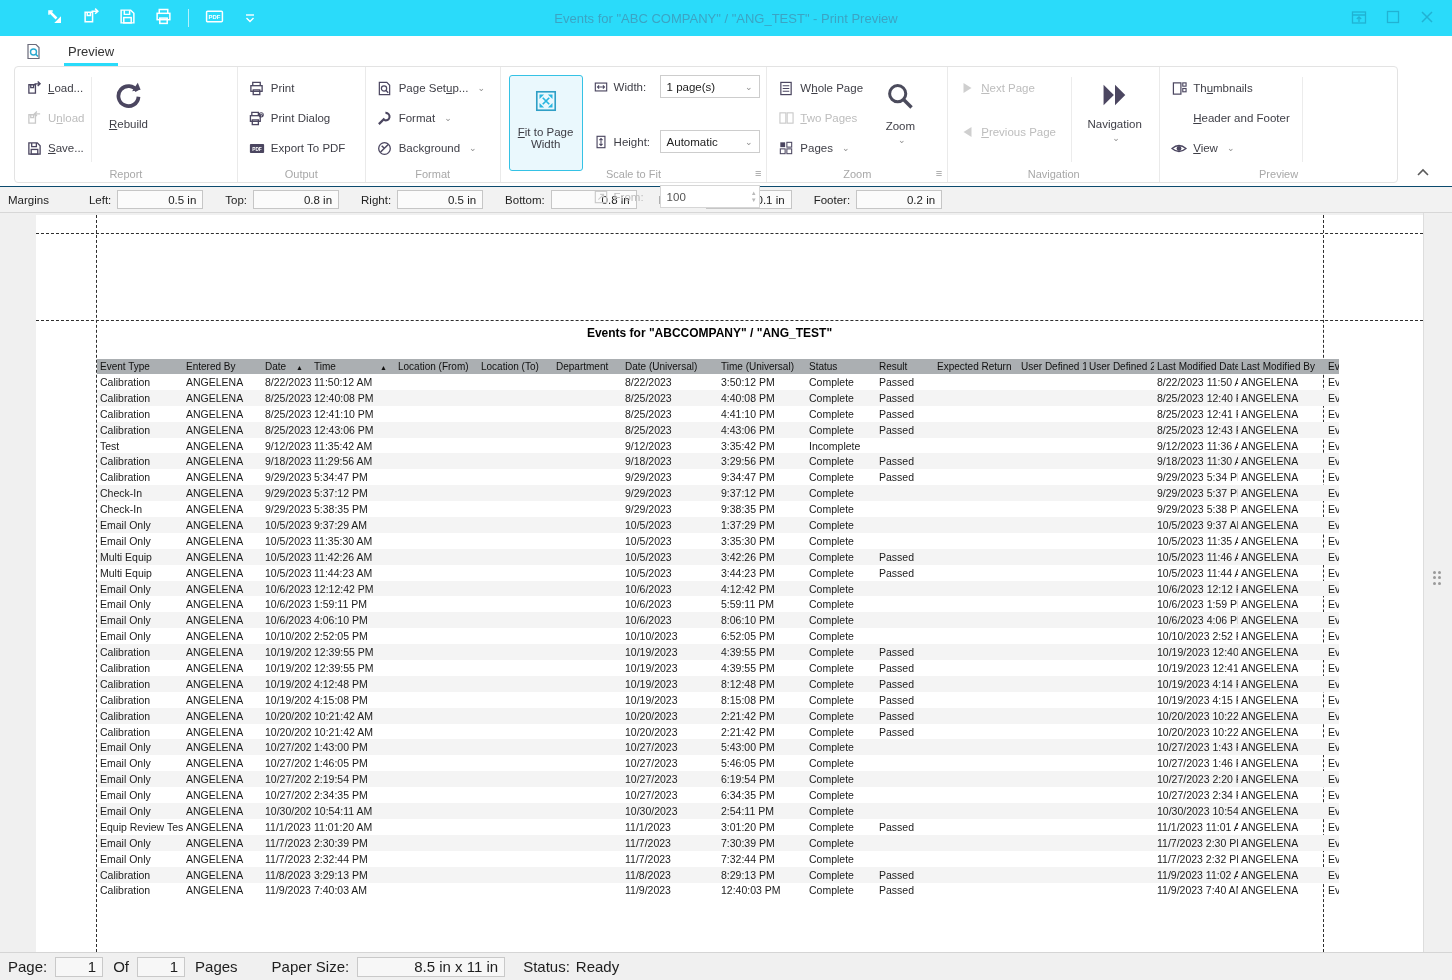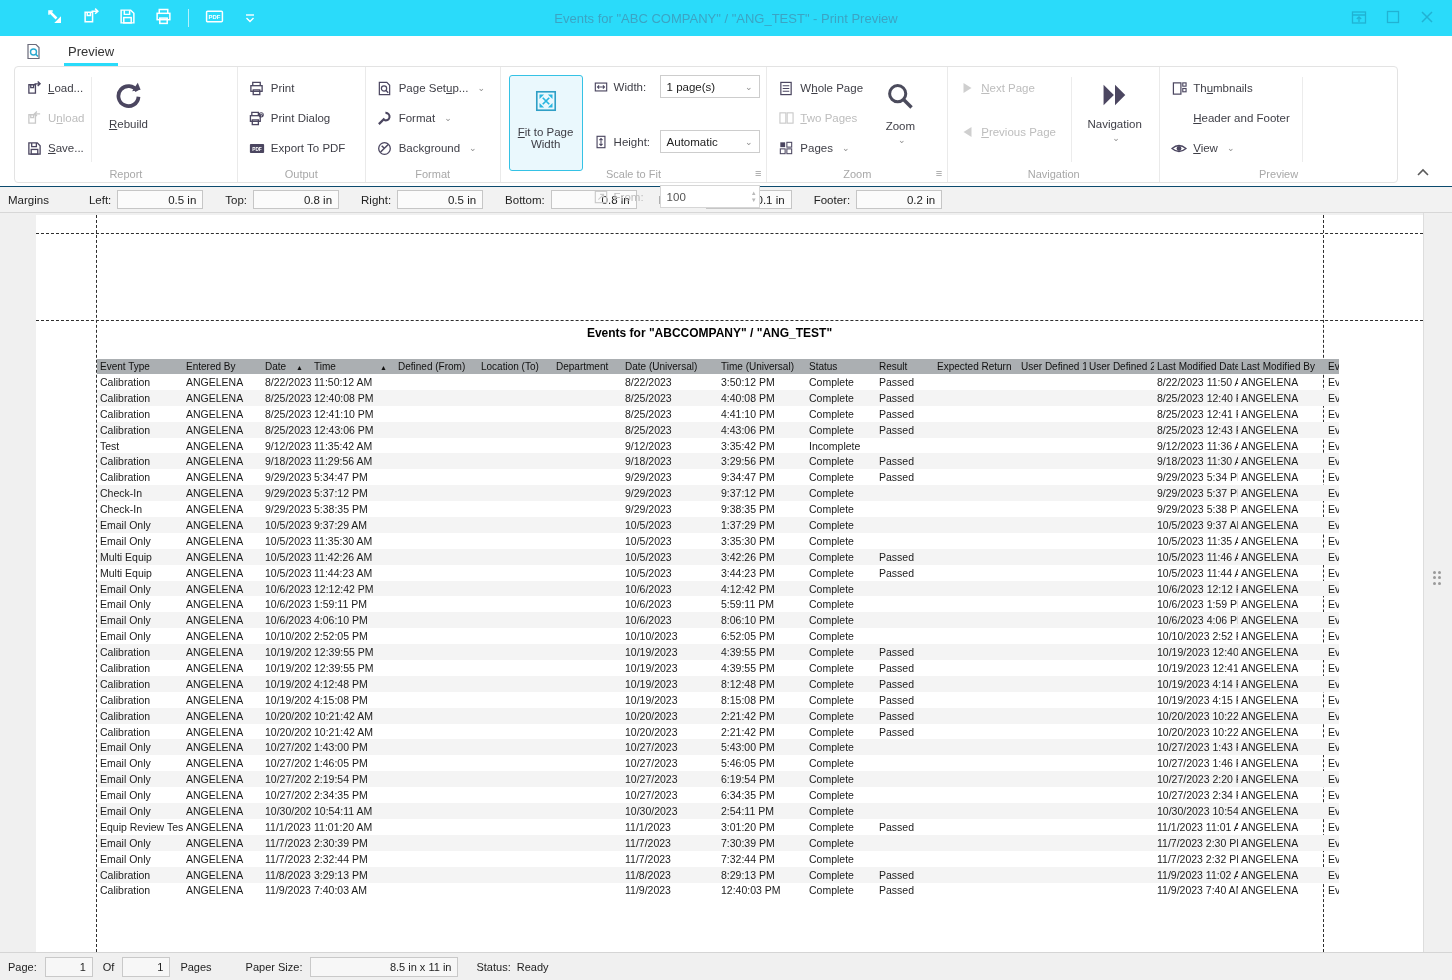--- a/index.html
+++ b/index.html
@@ -65,21 +65,21 @@
   table { border-collapse:collapse; table-layout:fixed; width:1258px; }
   th { background:#abafb2; color:#101010; font-weight:normal; font-size:10px; text-align:left; height:15px; padding:0 0 0 3px; white-space:nowrap; overflow:hidden; }
   th .sort { float:right; font-size:7px; color:#111; margin-right:8px; margin-top:3px; }
   td { font-size:10.5px; color:#1b1b1b; height:15.9px; padding:0 0 0 3px; white-space:nowrap; overflow:hidden; }
   tbody tr:nth-child(even) { background:#f4f4f4; }
   .side-strip { position:absolute; right:0; top:0; bottom:0; width:29px; background:#f0f0f0; border-left:1px solid #dddddd; }
   .grip { position:absolute; top:358px; left:9px; width:10px; height:14px; display:grid; grid-template-columns:3px 3px; gap:2px; cursor:ew-resize; }
   .grip i { width:3px; height:3px; border-radius:50%; background:#9a9a9a; }
 
   
-  .statusbar { height:28px; flex:0 0 28px; background:#f0f0f0; border-top:1px solid #d5d5d5; display:flex; align-items:center; font-size:11px; color:#1e1e1e; padding-left:8px; }
+  .statusbar { height:28px; flex:0 0 28px; background:#f0f0f0; border-top:1px solid #d5d5d5; display:flex; align-items:center; font-size:15px; color:#1e1e1e; padding-left:8px; }
   .sfield { border:1px solid #c9c9c9; background:#f7f7f7; height:20px; display:inline-flex; align-items:center; justify-content:flex-end; padding:0 6px; margin:0 10px 0 8px; }
   .w48 { width:48px; } .w148 { width:148px; }
   .sgap { margin-left:34px; }
   .collapse-btn { position:absolute; right:22px; bottom:6px; background:none; border:none; color:#5a5a5a; cursor:pointer; }
   u { text-decoration:underline; }
 </style>
 </head>
 <body>
 
 <div class="window">
@@ -498,21 +498,21 @@
               <col style="width: 84px;">
               <col style="width: 87px;">
               <col style="width: 30px;">
             </colgroup>
             <thead>
               <tr>
                 <th><span>Event Type</span></th>
                 <th><span>Entered By</span></th>
                 <th><span class="sort">▲</span><span>Date</span></th>
                 <th><span class="sort">▲</span><span>Time</span></th>
-                <th><span>Defined (From)</span></th>
+                <th><span>Location (From)</span></th>
                 <th><span>Location (To)</span></th>
                 <th><span>Department</span></th>
                 <th><span>Date (Universal)</span></th>
                 <th><span>Time (Universal)</span></th>
                 <th><span>Status</span></th>
                 <th><span>Result</span></th>
                 <th><span>Expected Return</span></th>
                 <th><span>User Defined 1</span></th>
                 <th><span>User Defined 2</span></th>
                 <th><span>Last Modified Date/T</span></th>

